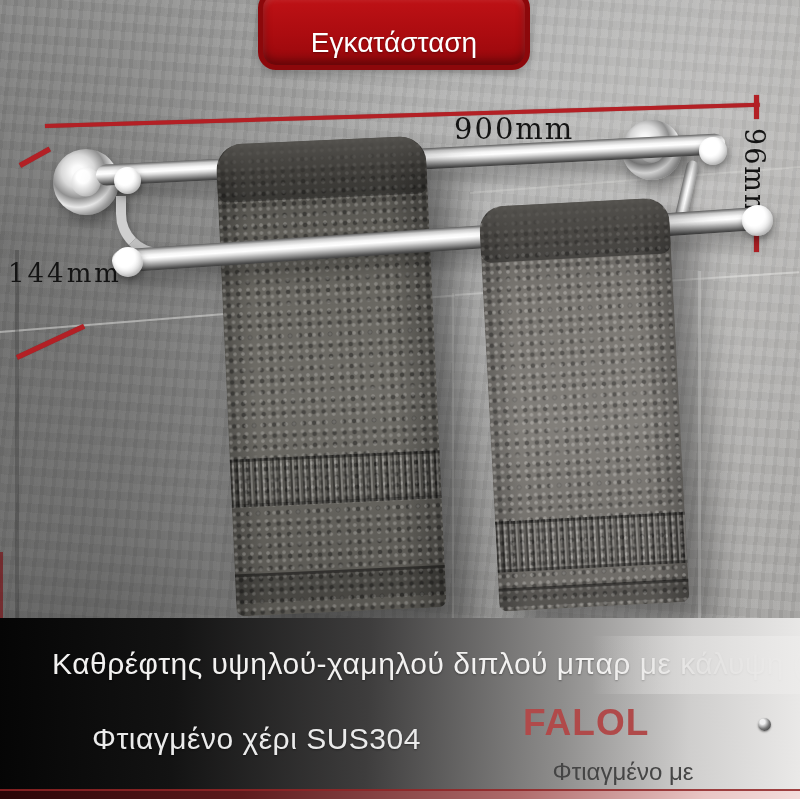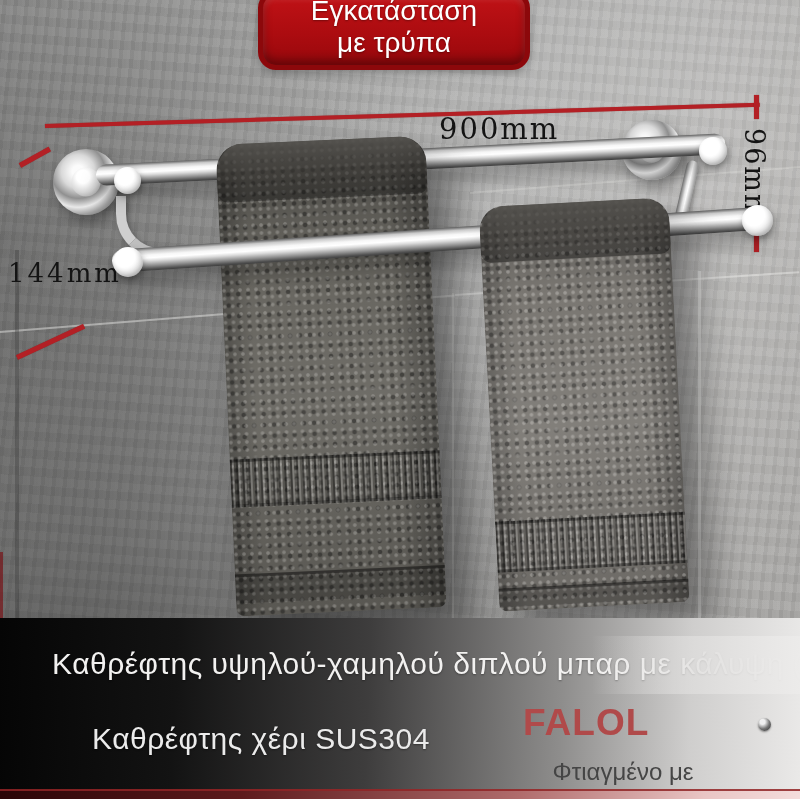--- a/index.html
+++ b/index.html
@@ -161,27 +161,26 @@
   <div class="seam v" style="left:452px;top:293px;height:326px;opacity:.6;"></div>
   <div class="seam v" style="left:698px;top:271px;height:348px;width:3px;"></div>
   <div class="seam v dark" style="left:15px;top:250px;height:370px;width:4px;"></div>
   <div class="edge-red"></div>
 
   <div class="dim-line" style="left:45px;top:124px;width:715px;height:4px;transform:rotate(-1.7deg);"></div>
   <div class="dim-line" style="left:20px;top:163px;width:34px;height:5px;transform:rotate(-29deg);"></div>
   <div class="dim-line" style="left:17px;top:355px;width:74px;height:5px;transform:rotate(-25deg);"></div>
   <div class="dim-line" style="left:754px;top:95px;width:5px;height:24px;"></div>
   <div class="dim-line" style="left:754px;top:230px;width:5px;height:22px;"></div>
-  <div class="dim-label" style="left:439px;top:112px;font-size:29px;">900mm</div>
+  <div class="dim-label" style="left:454px;top:112px;font-size:29px;">900mm</div>
   <div class="dim-label" style="left:8px;top:258px;font-size:26px;letter-spacing:3px;">144mm</div>
   <div class="dim-label rot" style="left:770px;top:128px;font-size:27px;">96mm</div>
 
   <div class="badge">
     <span>Εγκατάσταση</span>
-    <span>με τρύπα</span>
   </div>
 
   <div class="flange" style="left:53px;top:149px;width:66px;height:66px;">
     <div class="hub"></div>
   </div>
   <div class="flange" style="left:622px;top:120px;width:60px;height:60px;">
     <div class="hub"></div>
   </div>
   <div class="elbow-left"></div>
   <div class="post-right"></div>
@@ -202,20 +201,20 @@
 
   <div class="towel towel-right">
     <div class="fold" style="height:56px;"></div>
     <div class="rib" style="top:315px;height:45px;"></div>
     <div class="hem" style="top:382px;height:16px;"></div>
   </div>
 
   <div class="caption-band">
     <div class="cap-title">Καθρέφτης υψηλού-χαμηλού διπλού μπαρ με κάλυψη (90cm)</div>
     <div class="title-fade"></div>
-    <div class="cap-material">Καθρέφτης χέρι SUS304</div>
+    <div class="cap-material">Φτιαγμένο χέρι SUS304</div>
     <div class="cap-brand">FALOL</div>
     <div class="brand-mark"></div>
     <div class="cap-tagline">Φτιαγμένο με ποιότητα</div>
     <div class="bottom-strip"></div>
   </div>
 
 </div>
 
 </body></html>

